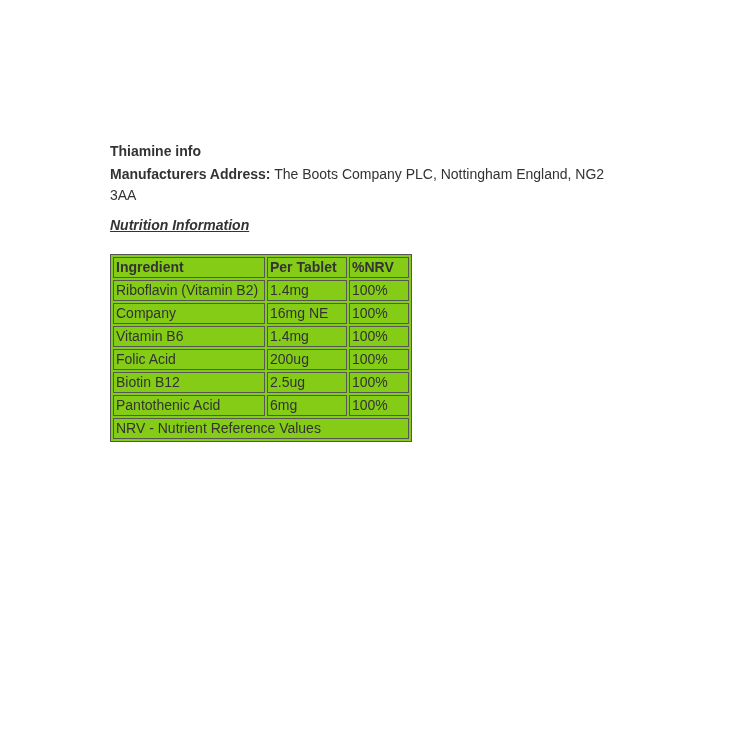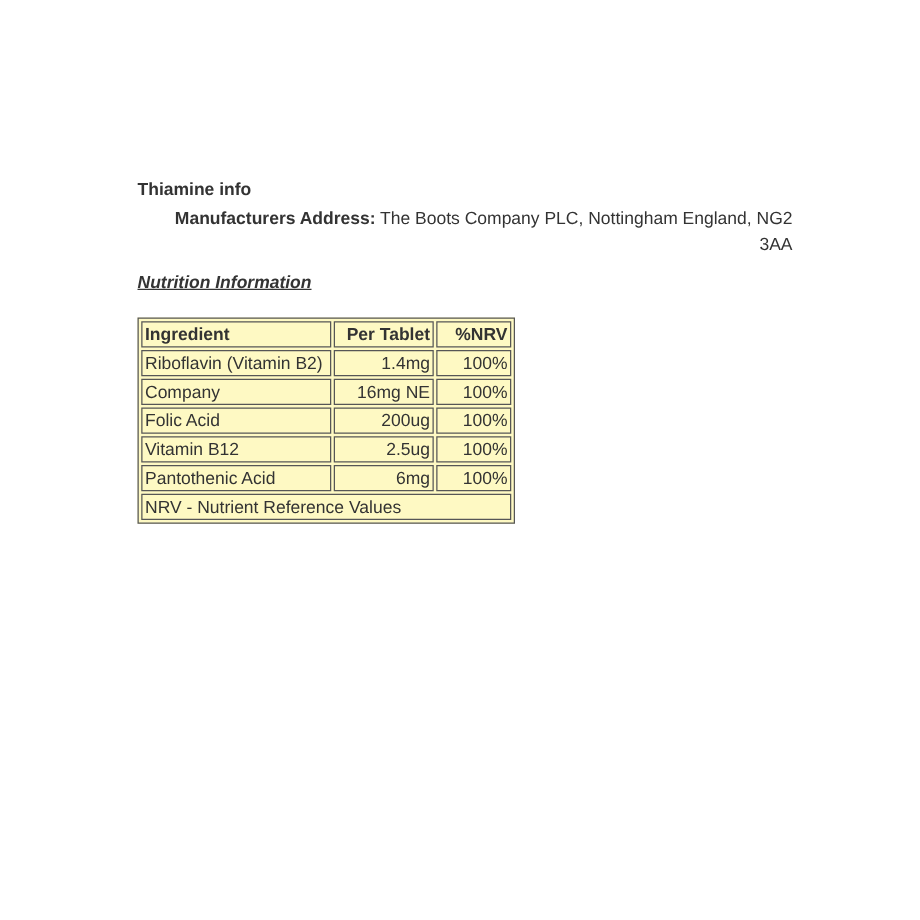--- a/index.html
+++ b/index.html
@@ -25,52 +25,51 @@
     font-size: 14px;
     line-height: 21px;
     margin: 0;
   }
   p.heading {
     font-weight: bold;
     margin: 0 0 2px 0;
   }
   p.body-text {
     margin: 0 0 9px 0;
-    text-align: right;
   }
   p.heading.underlined {
     text-decoration: underline;
     margin: 0 0 18px 0;
     font-style: italic;
   }
   table.nutrition {
     border-collapse: separate;
     border-spacing: 2px;
     border: 1px solid #565656;
     table-layout: fixed;
     width: 298px;
-    background: #fef9c3;
+    background: #84cc16;
   }
   table.nutrition th,
   table.nutrition td {
     border: 1px solid #565656;
     font-size: 14px;
     line-height: 15px;
     padding: 2px 2px;
     white-space: nowrap;
     overflow: hidden;
     text-align: left;
     font-weight: normal;
     box-sizing: border-box;
   }
   table.nutrition th {
     font-weight: bold;
   }
   table.nutrition .center {
-    text-align: right;
+    text-align: left;
   }
 </style>
 </head>
 <body>
 
 <div class="content">
 
   <p class="heading">Thiamine info</p>
 
   <p class="body-text"><strong>Manufacturers Address:</strong> <span>The Boots Company PLC, Nottingham England, NG2 3AA</span></p>
@@ -97,26 +96,31 @@
           <td>Riboflavin (Vitamin B2)</td>
           <td class="center">1.4mg</td>
           <td class="center">100%</td>
         </tr>
         <tr>
           <td>Company</td>
           <td class="center">16mg NE</td>
           <td class="center">100%</td>
         </tr>
         <tr>
+          <td>Vitamin B6</td>
+          <td class="center">1.4mg</td>
+          <td class="center">100%</td>
+        </tr>
+        <tr>
           <td>Folic Acid</td>
           <td class="center">200ug</td>
           <td class="center">100%</td>
         </tr>
         <tr>
-          <td>Vitamin B12</td>
+          <td>Biotin B12</td>
           <td class="center">2.5ug</td>
           <td class="center">100%</td>
         </tr>
         <tr>
           <td>Pantothenic Acid</td>
           <td class="center">6mg</td>
           <td class="center">100%</td>
         </tr>
         <tr>
           <td colspan="3">NRV - Nutrient Reference Values</td>

